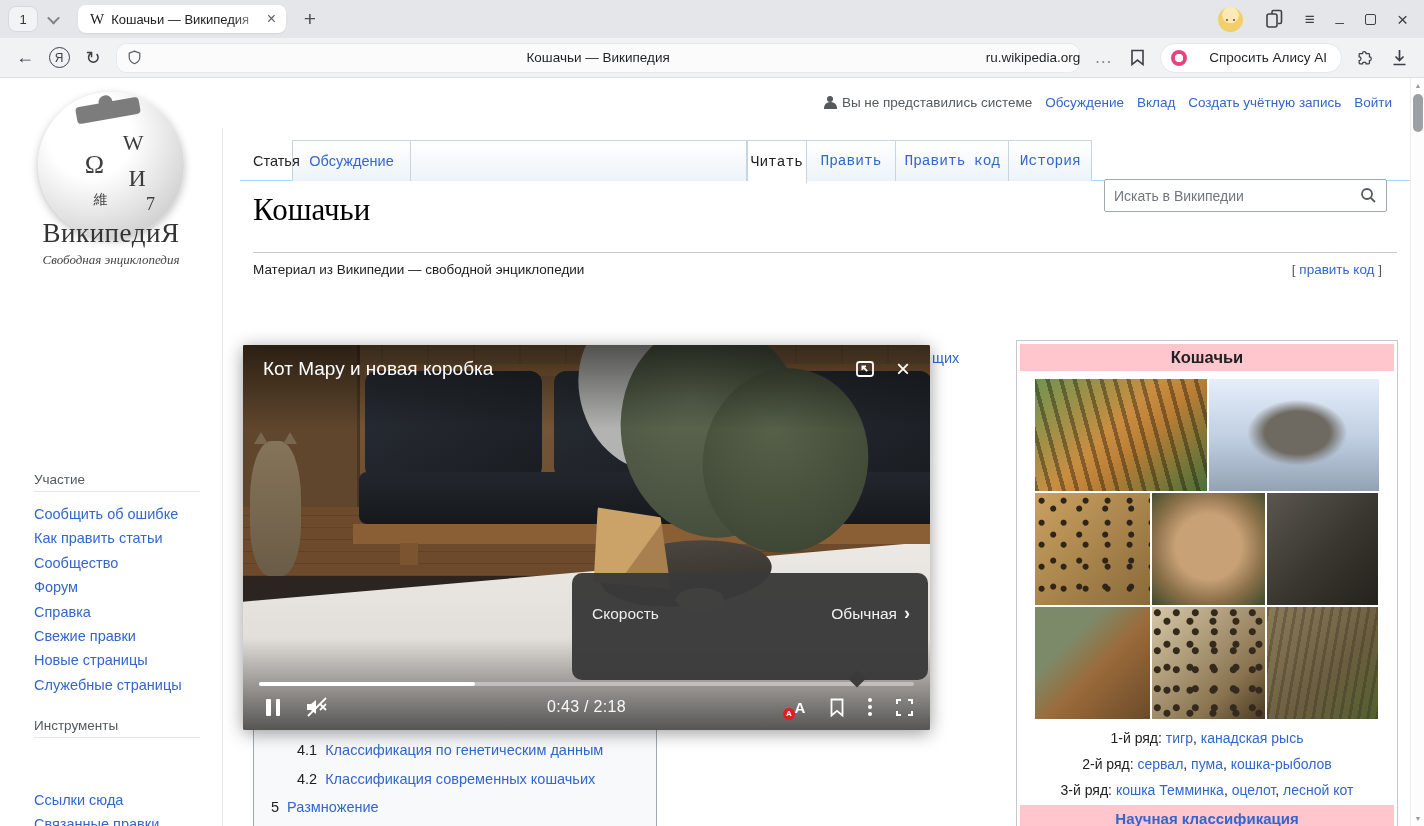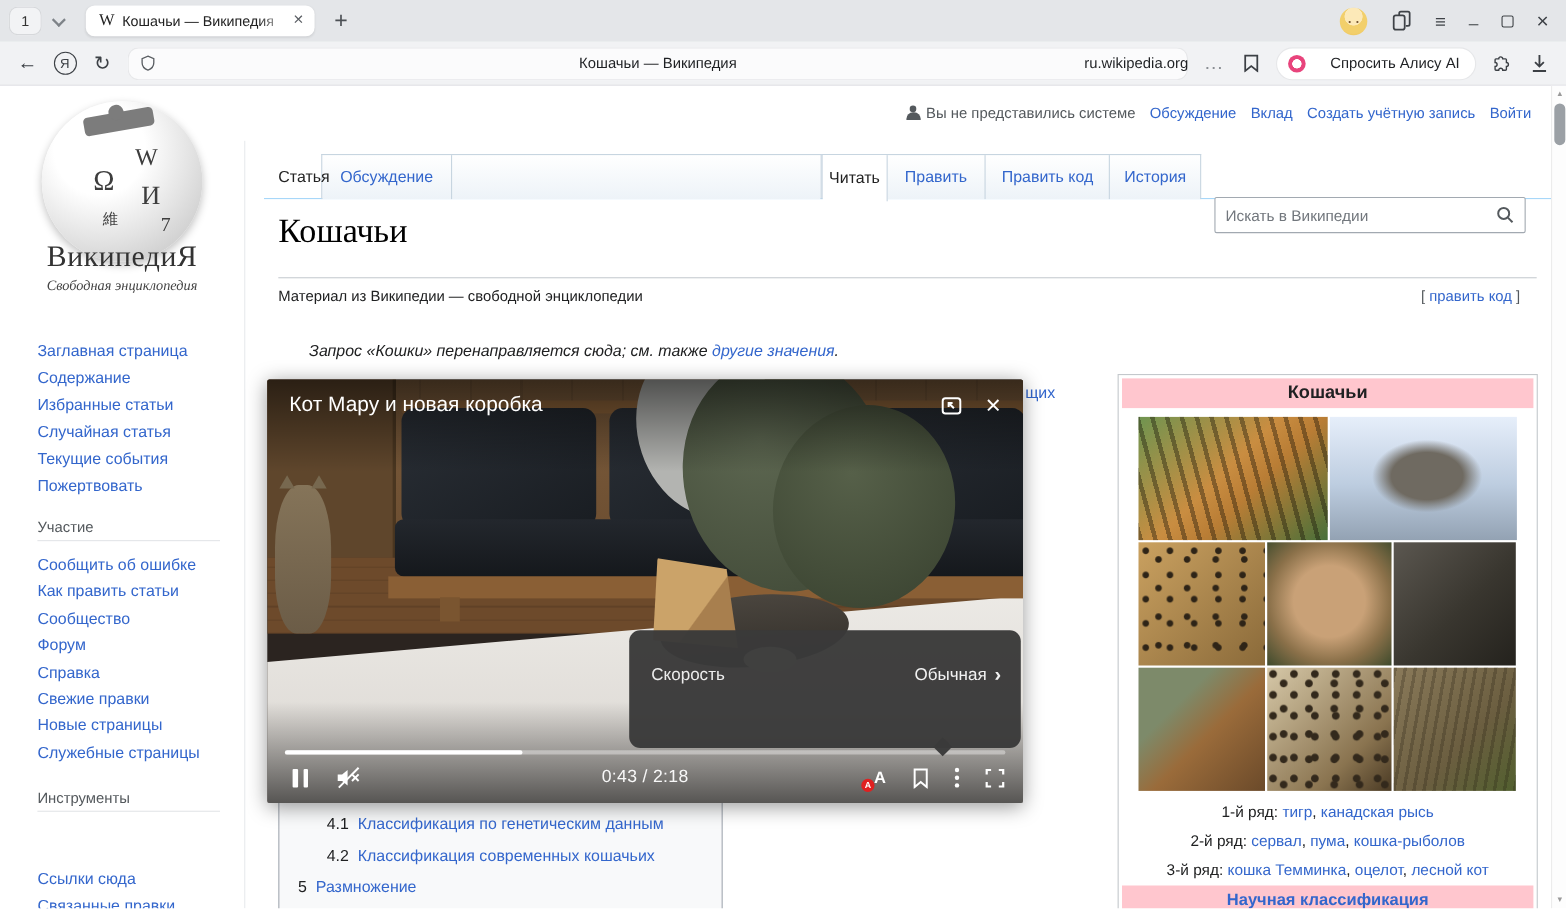--- a/index.html
+++ b/index.html
@@ -77,21 +77,21 @@
   .personal-bar { position:absolute; top:17px; right:32px; display:flex; align-items:center; gap:13px; font-size:13.5px; }
   .personal-bar .status { color:#54595d; display:flex; align-items:center; gap:5px; }
   .person-ico { width:13px; height:13px; position:relative; display:inline-block; }
   .person-ico::before { content:""; position:absolute; left:3.5px; top:0; width:6px; height:6px; border-radius:50%; background:#54595d; }
   .person-ico::after { content:""; position:absolute; left:0; top:6px; width:13px; height:7px; border-radius:6px 6px 0 0; background:#54595d; }
   .tabs-underline { position:absolute; left:240px; top:102px; width:1170px; height:1px; background:#a7d7f9; }
   .tab-article { position:absolute; left:253px; top:62px; height:41px; display:flex; align-items:center; font-size:14.5px; color:#222; z-index:3; }
   .tabstrip { position:absolute; top:62px; height:41px; border:1px solid #c7d5e0; border-bottom:none;
     background:linear-gradient(#ffffff, #edf3f8); display:flex; z-index:2; }
   .tabstrip-left { left:292px; width:455px; }
-  .tabstrip-right { left:747px; width:345px; }
+  .tabstrip-right { left:747px; width:345px;font-family:Liberation Mono, monospace; }
   .strip-cell { height:100%; display:flex; align-items:center; justify-content:center; font-size:14.5px;
     border-right:1px solid #c7d5e0; }
   .strip-cell:last-child { border-right:none; }
   .cell-selected { background:#fff; color:#222; height:42px; }
   .wiki-search { position:absolute; left:1104px; top:63px; width:283px; height:33px; background:#fff;
     border:1px solid #a2a9b1; border-radius:2px; display:flex; align-items:center; z-index:3;margin-top:38px; }
   .wiki-search input { flex:1; border:none; outline:none; font-size:14px; padding:0 6px 0 9px;
     font-family:"Liberation Sans", sans-serif; color:#202122; background:transparent; }
   .wiki-search input::placeholder { color:#72777d; opacity:1; }
 
@@ -291,28 +291,20 @@
       <div class="notch"></div>
       <span style="left:32%; top:40%; font-size:26px;">Ω</span>
       <span style="left:58%; top:26%; font-size:22px;">W</span>
       <span style="left:62%; top:50%; font-size:24px;">И</span>
       <span style="left:74%; top:70%; font-size:18px;">7</span>
       <span style="left:38%; top:68%; font-size:14px;">維</span>
     </div>
     <div class="wordmark">ВикипедиЯ</div>
     <div class="tagline">Свободная энциклопедия</div>
 
-    <ul class="side-list" style="top:230px;">
-      <li><a>Заглавная страница</a></li>
-      <li><a>Содержание</a></li>
-      <li><a>Избранные статьи</a></li>
-      <li><a>Случайная статья</a></li>
-      <li><a>Текущие события</a></li>
-      <li><a>Пожертвовать</a></li>
-    </ul>
 
     <div class="side-head" style="top:394px;">Участие</div>
     <ul class="side-list" style="top:424px;">
       <li><a>Сообщить об ошибке</a></li>
       <li><a>Как править статьи</a></li>
       <li><a>Сообщество</a></li>
       <li><a>Форум</a></li>
       <li><a>Справка</a></li>
       <li><a>Свежие правки</a></li>
       <li><a>Новые страницы</a></li>
@@ -363,23 +355,20 @@
         <circle cx="7" cy="7" r="5" fill="none" stroke="#54595d" stroke-width="1.8"></circle>
         <path d="M10.8 10.8L15 15" stroke="#54595d" stroke-width="1.8"></path>
       </svg>
     </div>
 
     <h1 class="first-heading">Кошачьи</h1>
     <div class="heading-rule"></div>
     <div class="site-sub">Материал из Википедии — свободной энциклопедии</div>
     <div class="edit-code">
       <span class="bracket">[ </span><a>править код</a><span class="bracket"> ]</span>
-    </div>
-    <div class="hatnote">
-      <span>Запрос «Кошки» перенаправляется сюда; см. также </span><a style="font-style:italic;">другие значения</a><span>.</span>
     </div>
     <a class="intro-frag">щих</a>
 
     <div class="toc-box">
       <div class="toc-row toc-ind-2">
         <span class="toc-num">4.1</span>
         <a>Классификация по генетическим данным</a>
       </div>
       <div class="toc-row toc-ind-2">
         <span class="toc-num">4.2</span>

